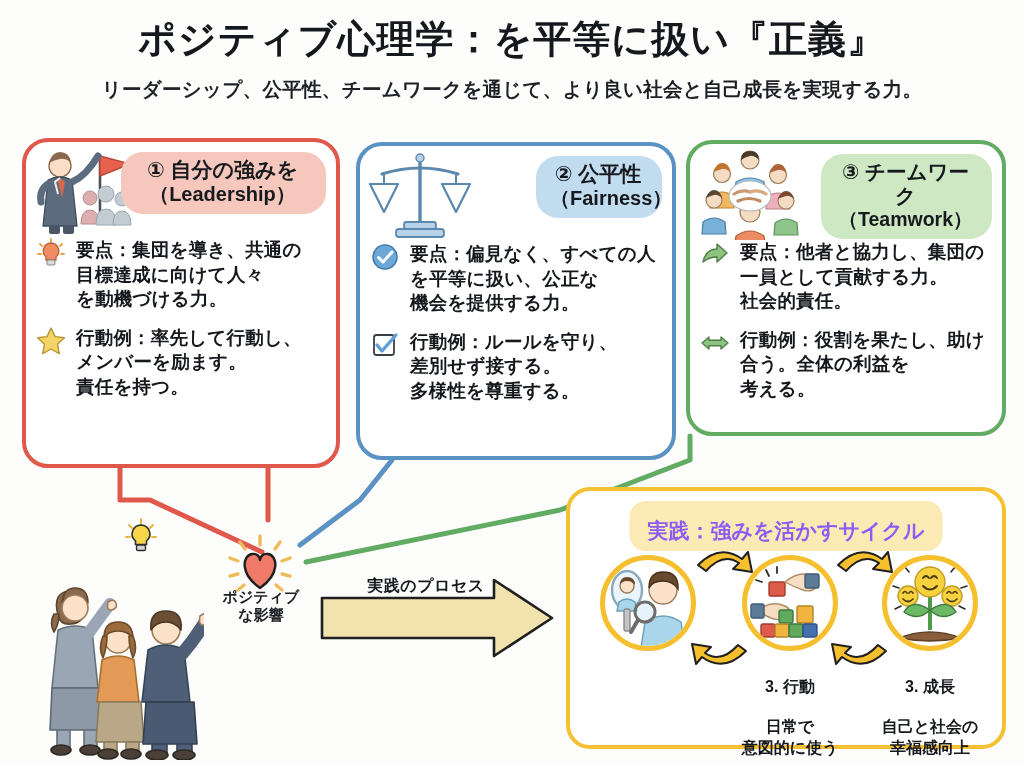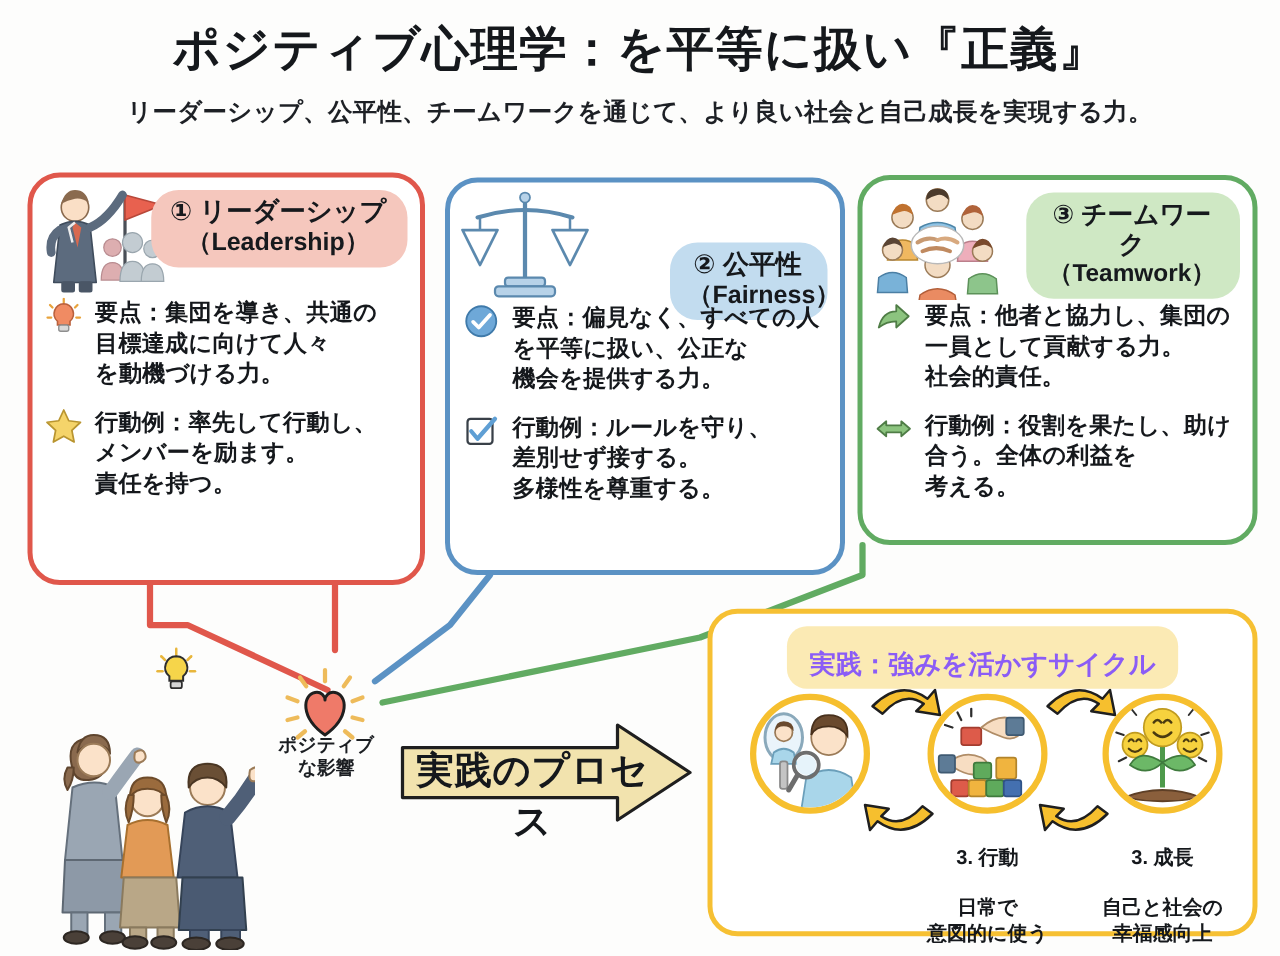--- a/index.html
+++ b/index.html
@@ -40,21 +40,21 @@
   .card-head { position: relative; height: 96px; }
   .card-badge {
     position: absolute; right: 10px; top: 10px;
     padding: 6px 16px 8px 14px;
     border-radius: 22px;
     text-align: center;
     font-weight: 700; line-height: 1.18;
     color: #16191d;
   }
   .c1 .card-badge { background:#f5c7bd; width: 205px; font-size: 21px; }
-  .c2 .card-badge { background:#c2dcef; width: 126px; font-size: 21px; margin-top: 38px; }
+  .c2 .card-badge { background:#c2dcef; width: 126px; font-size: 21px; }
   .c3 .card-badge { background:#cfe8c4; width: 171px; font-size: 20.5px; }
   .badge-en { font-size: 20px; display:block; }
   .c3 .badge-en { font-size: 19.5px; }
 
   
   .thumb { position: absolute; left: 8px; top: 4px; width: 104px; height: 92px; }
 
   
   .bullet { position: relative; margin: 0 12px 14px 10px; display: flex; }
   .bullet .bicon { flex: 0 0 40px; height: 30px; position: relative; }
@@ -72,22 +72,22 @@
 
   
   .heart-label {
     position: absolute; left: 196px; top: 588px; width: 130px;
     text-align: center; font-size: 15px; font-weight: 700; line-height: 1.22;
     color: #1b1e22; white-space: pre-line;
   }
 
   
   .proc-text {
-    position: absolute; left: 326px; top: 596px; width: 200px;
-    text-align: center; font-size: 30px; font-weight: 700; color:#15181c;
+    position: absolute; left: 326px; top: 576px; width: 200px;
+    text-align: center; font-size: 16px; font-weight: 700; color:#15181c;
     letter-spacing: .5px;
   }
 
   
   .cycle-panel {
     position: absolute; left: 566px; top: 487px; width: 440px; height: 262px;
     border: 4px solid #f6c033; border-radius: 24px; background:#ffffff;
   }
   .cycle-title {
     position:absolute; left: 50%; transform: translateX(-50%); top: 10px;
@@ -152,21 +152,21 @@
         <path d="M26 32 l5 4 l-3 16 l-4-16 Z" fill="#d8694f"></path>
         <path d="M26 32 l-5 4 l3 12" fill="none" stroke="#eee" stroke-width="2"></path>
         <path d="M38 36 q14-6 26-26" fill="none" stroke="#5c6b7e" stroke-width="7" stroke-linecap="round"></path>
         <path d="M14 38 q-9 6-7 18" fill="none" stroke="#5c6b7e" stroke-width="7" stroke-linecap="round"></path>
         <rect x="15" y="79" width="11" height="9" rx="2" fill="#4a5666"></rect>
         <rect x="29" y="79" width="11" height="9" rx="2" fill="#4a5666"></rect>
       </svg>
 
       <div class="card-badge">
         <span>①</span>
-        <span>リーダーシップ</span>
+        <span>自分の強みを</span>
         <span class="badge-en">（Leadership）</span>
       </div>
     </div>
 
     <div class="bullet">
       <span class="bicon">
         <svg viewBox="0 0 30 30" width="30" height="30">
           <g stroke="#e8a33c" stroke-width="1.8" stroke-linecap="round">
             <line x1="15" y1="1" x2="15" y2="4"></line>
               <line x1="4" y1="6" x2="6" y2="8"></line>

